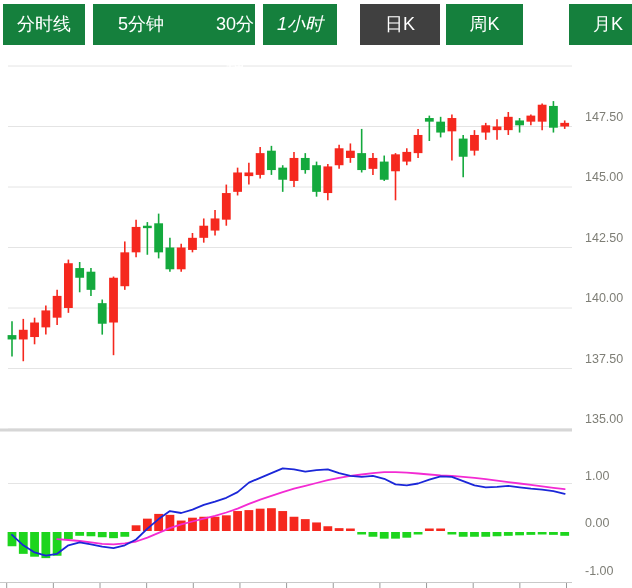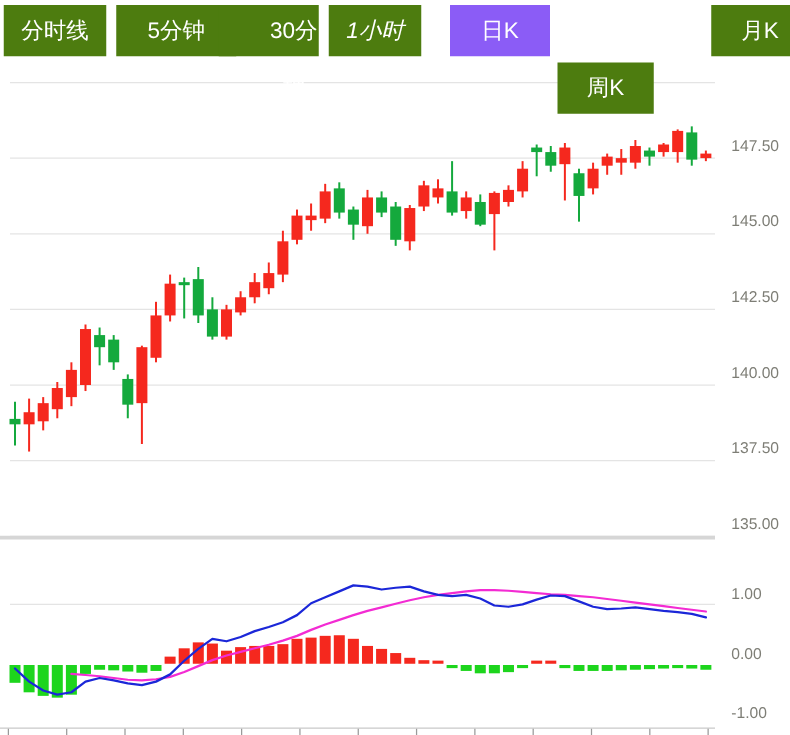--- a/index.html
+++ b/index.html
@@ -6,29 +6,29 @@
   body{
     width:632px;height:588px;position:relative;background:#ffffff;
     font-family:"Liberation Sans","DejaVu Sans",sans-serif;
     overflow:hidden;
   }
   #tabbar{position:absolute;top:4px;left:0;height:41px;z-index:5;}
   .tab{
     position:absolute;top:0;height:41px;border:none;cursor:pointer;
     color:#ffffff;font-size:18px;line-height:41px;text-align:center;
     padding:0;font-family:"Liberation Sans","DejaVu Sans",sans-serif;
-    background:#4d7c0f;
+    background:#15803d;
   }
-  .tab.active{background:#8b5cf6;}
+  .tab.active{background:#404040;}
   .tab.t1{left:3px;width:82px;}
   .tab.t2{left:93px;width:96px;}
   .tab.t3{left:175px;width:80px;padding-left:40px;}
   .tab.t4{left:263px;width:74px;font-style:italic;}
   .tab.t5{left:360px;width:80px;}
-  .tab.t6{left:446px;width:77px;margin-top:46px;}
+  .tab.t6{left:446px;width:77px;}
   .tab.t7{left:533px;width:78px;margin-left:36px;}
   #chart{position:absolute;top:0;left:0;z-index:1;}
   .axis-label{
     font-size:12.5px;fill:#7e7e76;
     font-family:"Liberation Sans","DejaVu Sans",sans-serif;
   }
 </style>
 </head>
 <body>
 

